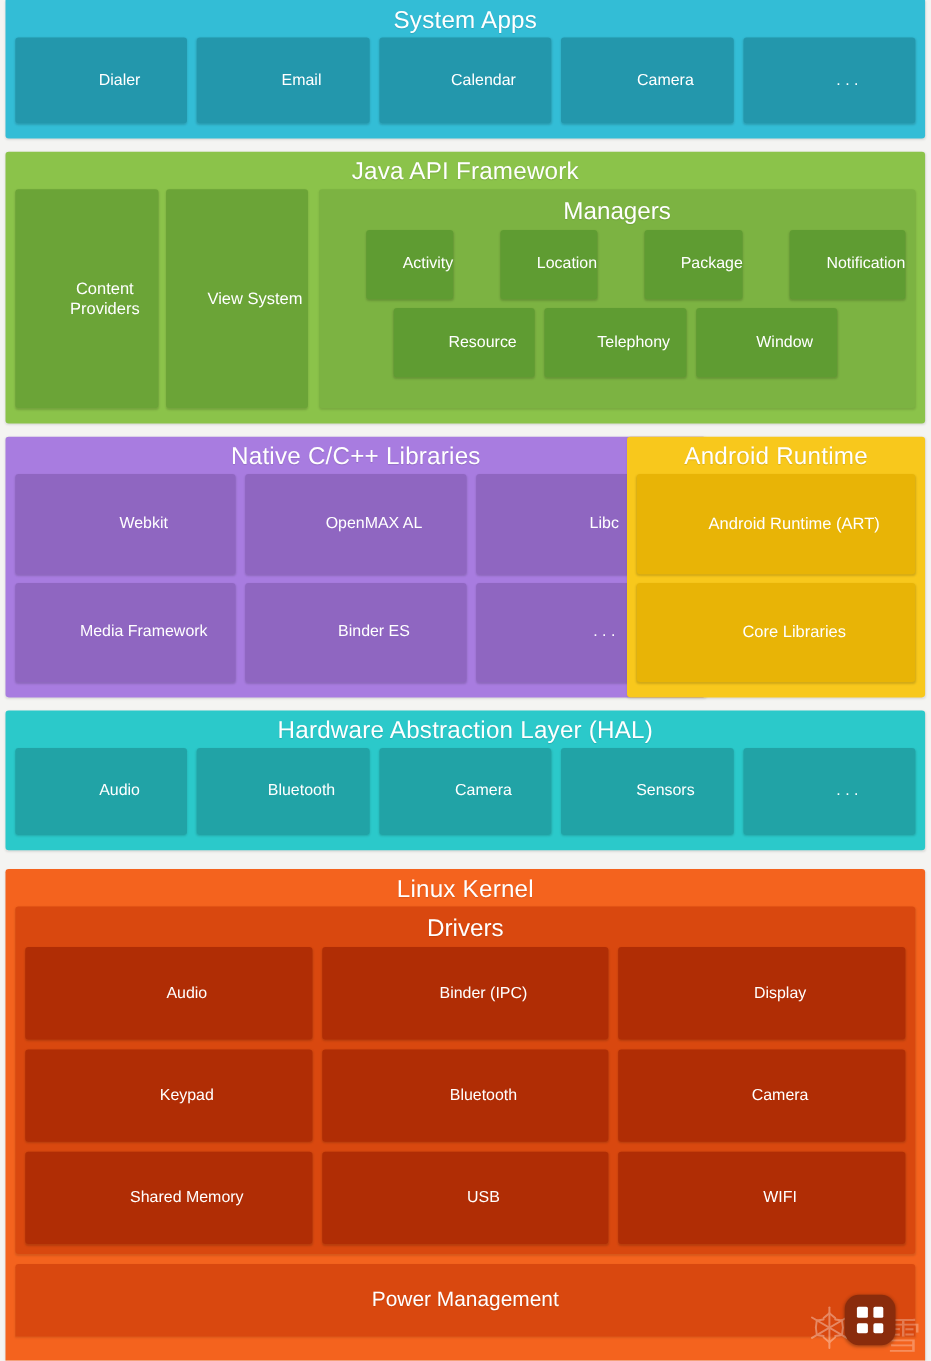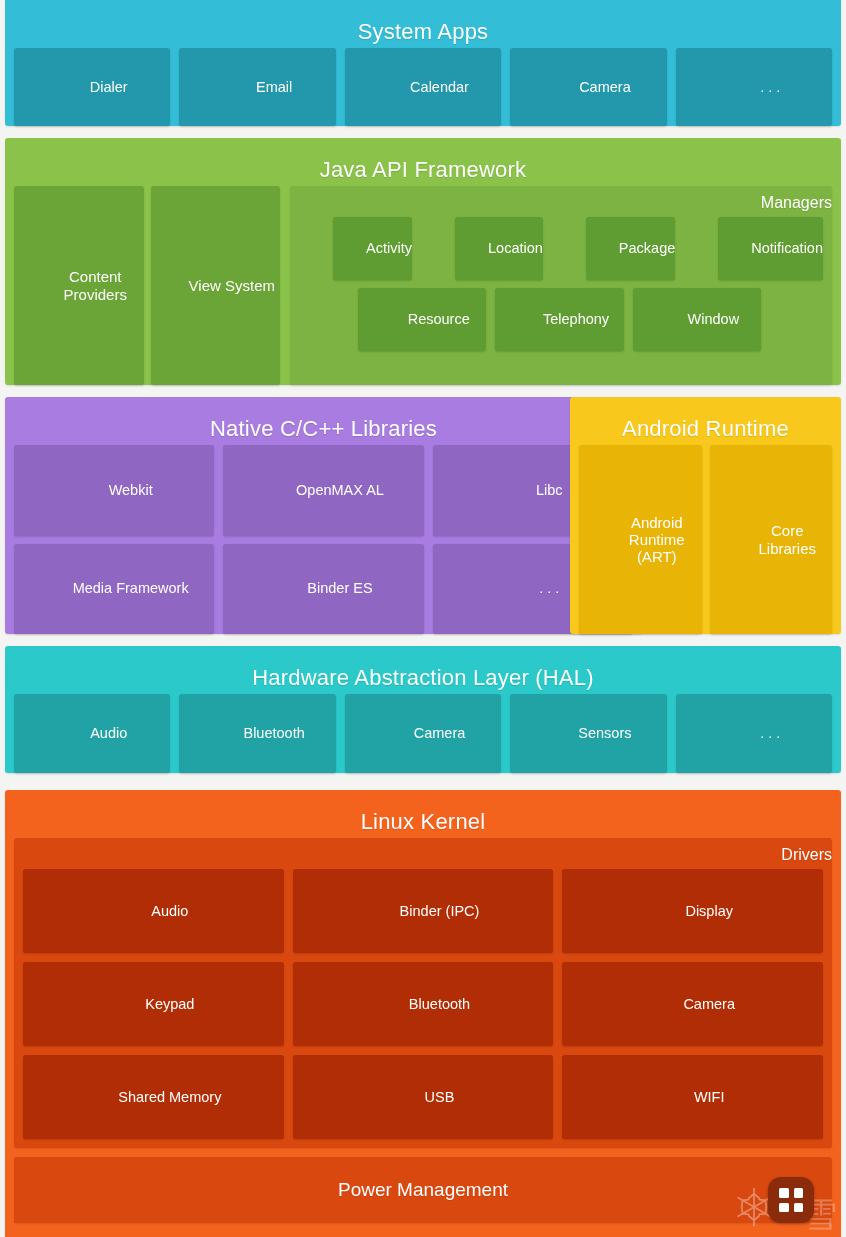--- a/index.html
+++ b/index.html
@@ -29,28 +29,28 @@
     border-radius: 3px;
     box-shadow: 0 1px 2px rgba(0,0,0,0.10);
   }
   .band-title {
     text-align: center;
     color: #ffffff;
     font-size: 22px;
     font-weight: 400;
     letter-spacing: 0.2px;
     line-height: 1;
-    padding-top: 21px;
+    padding-top: 7px;
     padding-bottom: 5px;
     text-shadow: 0 1px 1px rgba(0,0,0,0.12);
   }
   .sub-title {
-    text-align: right;
+    text-align: center;
     color: #ffffff;
-    font-size: 16px;
+    font-size: 22px;
     font-weight: 400;
     line-height: 1;
     padding-top: 9px;
     padding-bottom: 6px;
     text-shadow: 0 1px 1px rgba(0,0,0,0.10);
   }
 
   .row {
     display: flex;
     box-sizing: border-box;
@@ -157,20 +157,21 @@
   }
 
   #android-runtime {
     left: 570px; top: 397px;
     width: 271px; height: 237px;
     background: #f8c81c;
   }
   #android-runtime .stack {
     padding: 0 9px 9px 9px;
     display: flex;
+    flex-direction: column;
     gap: 8px;
     height: 198px;
     box-sizing: border-box;
   }
   #android-runtime .card {
     background: #e8b406;
     flex: 1 1 0;
     font-size: 15px;
   }
 

